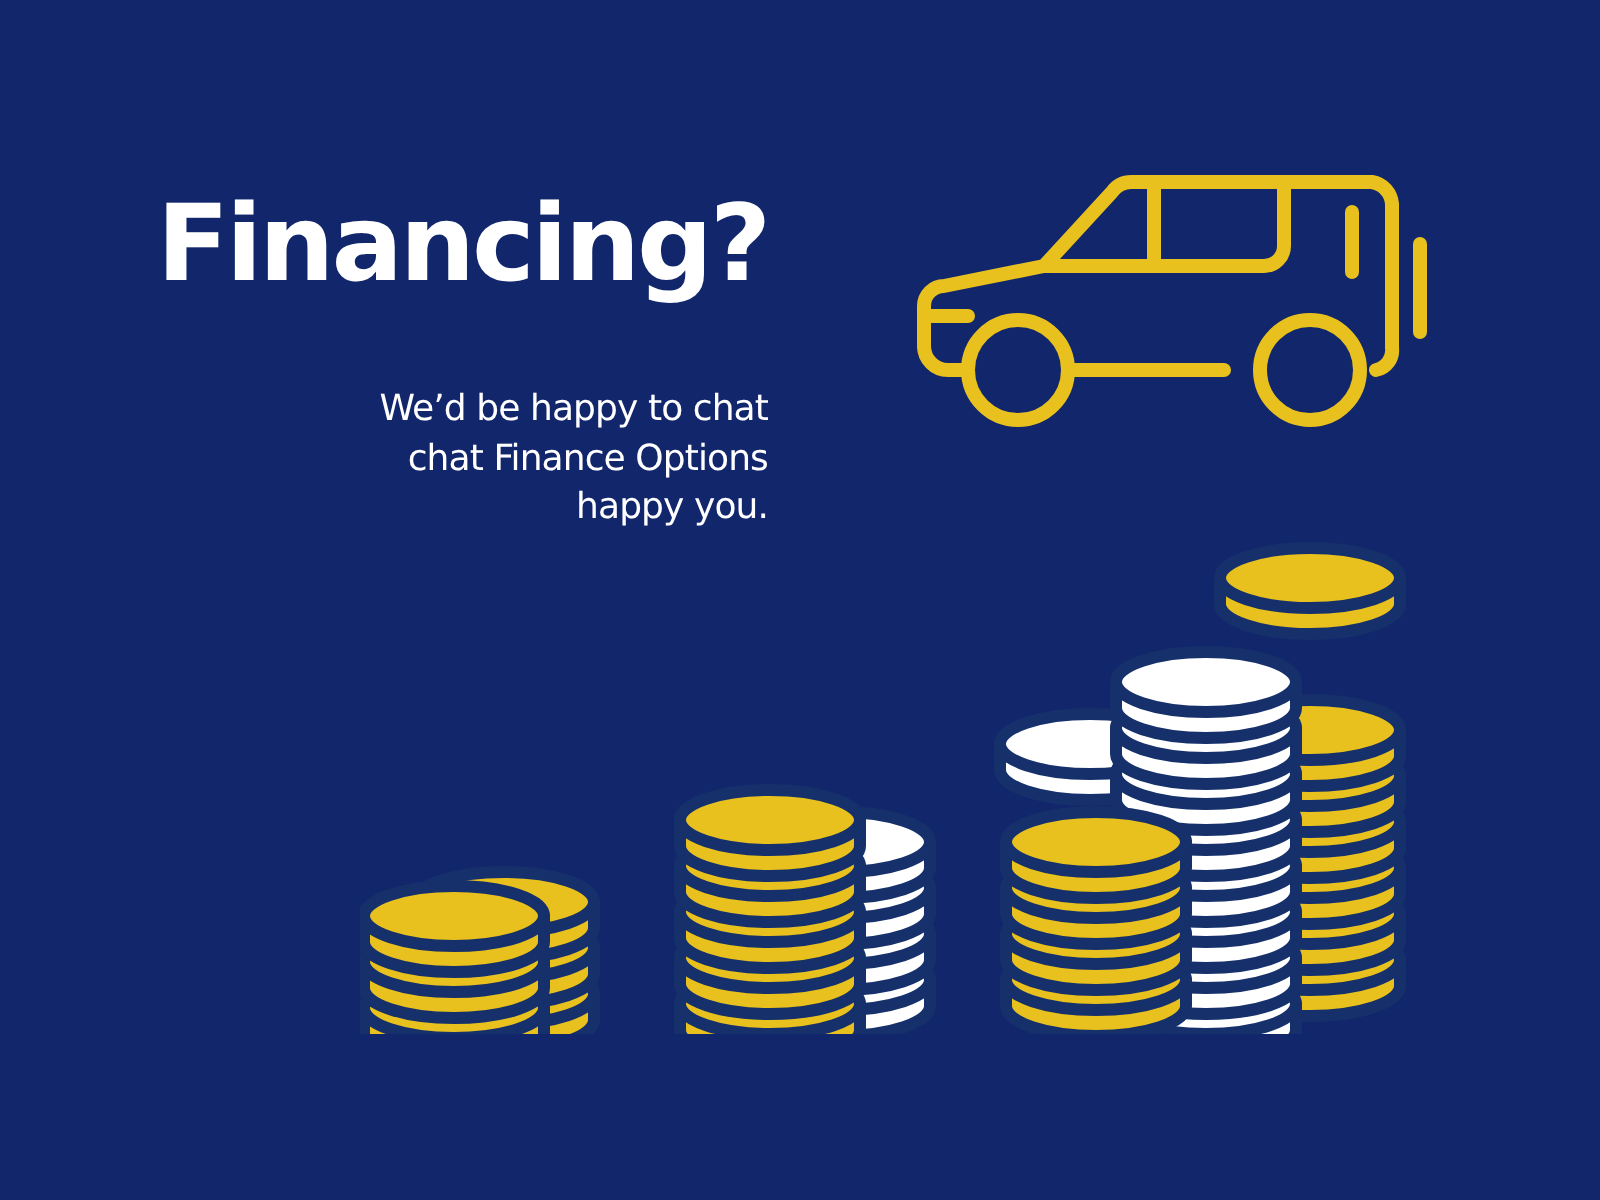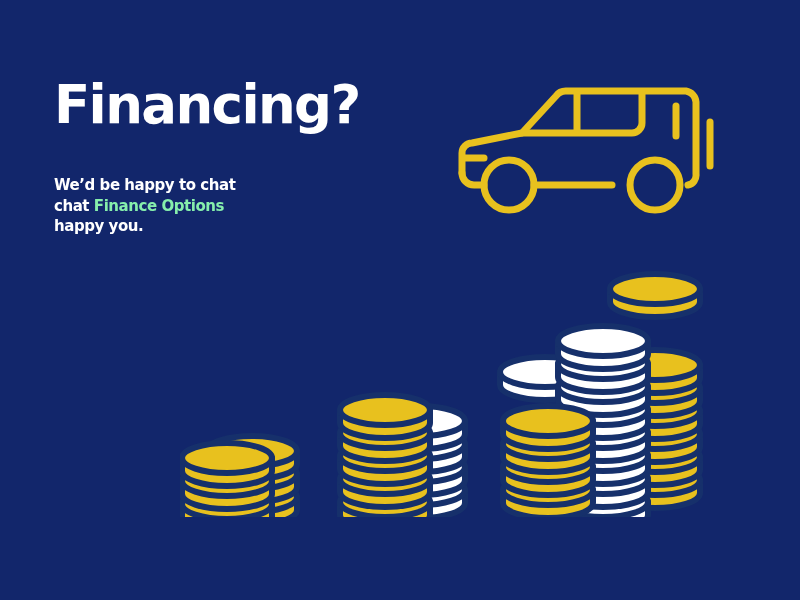--- a/index.html
+++ b/index.html
@@ -15,44 +15,45 @@
     background: #12266b;
     overflow: hidden;
     font-family: "Liberation Sans", sans-serif;
     -webkit-font-smoothing: antialiased;
   }
 
   
   #text-block {
     position: absolute;
     left: 54px;
-    top: 78px;
+    top: 96px;
     width: 330px;
+    text-align: right;
   }
   #headline {
     margin: 0;
     font-family: "DejaVu Sans", "Liberation Sans", sans-serif;
     font-size: 53px;
     line-height: 1.0;
     font-weight: 700;
     letter-spacing: -1.6px;
     color: #ffffff;
     white-space: nowrap;
   }
   #subtext {
     margin: 0;
     padding-top: 44px;
     font-family: "DejaVu Sans", "Liberation Sans", sans-serif;
-    font-size: 15px;
+    font-size: 18px;
     line-height: 1.37;
-    font-weight: 700;
+    font-weight: 400;
     letter-spacing: -0.45px;
     color: #ffffff;
   }
-  .accent-gold { color: #86efac; }
+  .accent-gold { color: #ffffff; }
 
   
   #car-illustration {
     position: absolute;
     left: 448px;
     top: 78px;
     width: 270px;
     height: 145px;
   }
 

